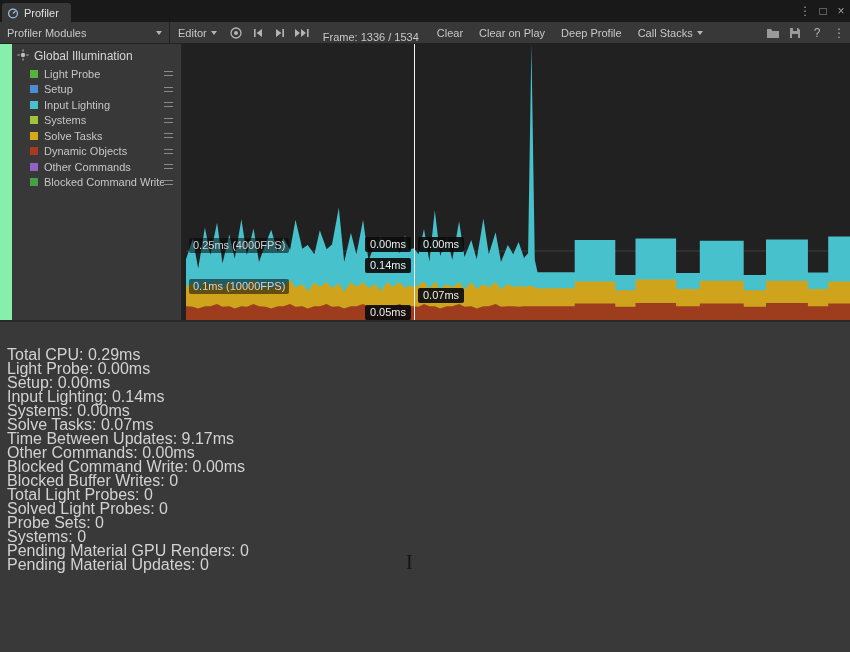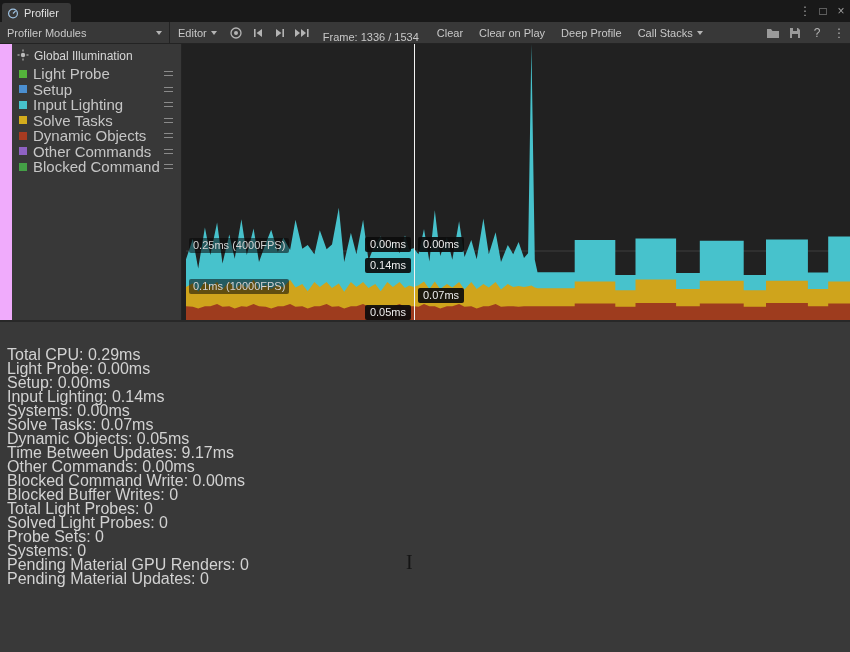--- a/index.html
+++ b/index.html
@@ -1,18 +1,18 @@
 <!DOCTYPE html>
 <html><head>
 <meta charset="utf-8">
 <style>
   * { margin:0; padding:0; box-sizing:border-box; }
   html,body { background:#111; }
   body { font-family:"Liberation Sans", sans-serif; }
-  .window { position:relative; width:850px; height:652px; background:#f0abfc; overflow:hidden; }
+  .window { position:relative; width:850px; height:652px; background:#86efac; overflow:hidden; }
 
   
   .titlebar { position:absolute; top:0; left:0; right:0; height:22px; background:#191919; display:flex; align-items:flex-end; }
   .tab { display:flex; align-items:center; gap:5px; height:19px; padding:0 12px 0 5px; background:#383838; color:#e0e0e0; font-size:11px; border-radius:3px 3px 0 0; margin-left:2px; cursor:default; }
   .tab-icon svg { display:block; }
   .win-controls { margin-left:auto; display:flex; align-items:center; height:22px; color:#9f9f9f; }
   .win-controls .wc { width:18px; text-align:center; font-size:12px; line-height:22px; cursor:default; }
 
   
   .toolbar { position:absolute; top:22px; left:0; right:0; height:22px; background:#383838; border-bottom:1px solid #232323; display:flex; align-items:stretch; font-size:11px; color:#c8c8c8; }
@@ -21,21 +21,21 @@
   .tb-icon { display:flex; align-items:center; justify-content:center; width:22px; cursor:default; }
   .caret { width:0; height:0; border-left:3px solid transparent; border-right:3px solid transparent; border-top:4px solid #b4b4b4; }
   .frame-label { display:flex; align-items:center; padding:0 10px; white-space:nowrap;margin-top:8px; }
   .tb-spacer { flex:1; }
   .help-glyph, .kebab-glyph { font-size:12px; color:#b4b4b4; }
 
   
   .main { position:absolute; top:44px; left:12px; width:850px; height:276px; display:flex; }
   .sidebar { width:170px; background:#383838; border-right:1px solid #242424; }
   .module-header { display:flex; align-items:center; gap:5px; padding:5px 0 3px 5px; height:22px; color:#d6d6d6; font-size:12px; }
-  .legend-row { display:flex; align-items:center; height:15.5px; padding-left:7px; color:#c6c6c6; font-size:15px; cursor:default; }
+  .legend-row { display:flex; align-items:center; height:15.5px; padding-left:18px; color:#c6c6c6; font-size:11px; cursor:default; }
   .legend-row .swatch { width:8px; height:8px; margin-right:6px; flex:none; }
   .legend-row .legend-label { white-space:nowrap; overflow:hidden; }
   .legend-row .drag-handle { margin-left:auto; margin-right:8px; width:9px; height:5px; border-top:1px solid #8a8a8a; border-bottom:1px solid #8a8a8a; flex:none; }
 
   
   .chart { position:relative; flex:1; background:#212121; overflow:hidden; }
   .chart svg.canvas { position:absolute; left:0; top:0; }
   .grid-label { position:absolute; z-index:2; background:rgba(8,8,8,0.55); color:#d2d2d2; font-size:11px; height:15px; line-height:15px; padding:0 4px; border-radius:2px; white-space:nowrap; }
   .selection-line { position:absolute; z-index:3; top:0; bottom:0; width:1px; background:#f2f2f2; }
   .chart-tooltip { position:absolute; z-index:4; background:rgba(12,12,12,0.92); color:#ededed; font-size:11px; height:15px; line-height:15px; padding:0 5px; border-radius:2px; white-space:nowrap; }
@@ -160,20 +160,25 @@
             <span class="swatch" style="background: rgb(75, 143, 208);"></span>
             <span class="legend-label">Setup</span>
             <span class="drag-handle"></span>
           </div>
           <div class="legend-row">
             <span class="swatch" style="background: rgb(71, 194, 204);"></span>
             <span class="legend-label">Input Lighting</span>
             <span class="drag-handle"></span>
           </div>
           <div class="legend-row">
+            <span class="swatch" style="background: rgb(162, 194, 60);"></span>
+            <span class="legend-label">Systems</span>
+            <span class="drag-handle"></span>
+          </div>
+          <div class="legend-row">
             <span class="swatch" style="background: rgb(211, 172, 28);"></span>
             <span class="legend-label">Solve Tasks</span>
             <span class="drag-handle"></span>
           </div>
           <div class="legend-row">
             <span class="swatch" style="background: rgb(166, 59, 33);"></span>
             <span class="legend-label">Dynamic Objects</span>
             <span class="drag-handle"></span>
           </div>
           <div class="legend-row">
@@ -207,21 +212,20 @@
       </div>
   </div>
 
   <div class="details">
       <div class="detail-line">Total CPU: 0.29ms</div>
       <div class="detail-line">Light Probe: 0.00ms</div>
       <div class="detail-line">Setup: 0.00ms</div>
       <div class="detail-line">Input Lighting: 0.14ms</div>
       <div class="detail-line">Systems: 0.00ms</div>
       <div class="detail-line">Solve Tasks: 0.07ms</div>
-      <div class="detail-line">Dynamic Objects: 0.05ms</div>
       <div class="detail-line">Time Between Updates: 9.17ms</div>
       <div class="detail-line">Other Commands: 0.00ms</div>
       <div class="detail-line">Blocked Command Write: 0.00ms</div>
       <div class="detail-line">Blocked Buffer Writes: 0</div>
       <div class="detail-line">Total Light Probes: 0</div>
       <div class="detail-line">Solved Light Probes: 0</div>
       <div class="detail-line">Probe Sets: 0</div>
       <div class="detail-line">Systems: 0</div>
       <div class="detail-line">Pending Material GPU Renders: 0</div>
       <div class="detail-line">Pending Material Updates: 0</div>

